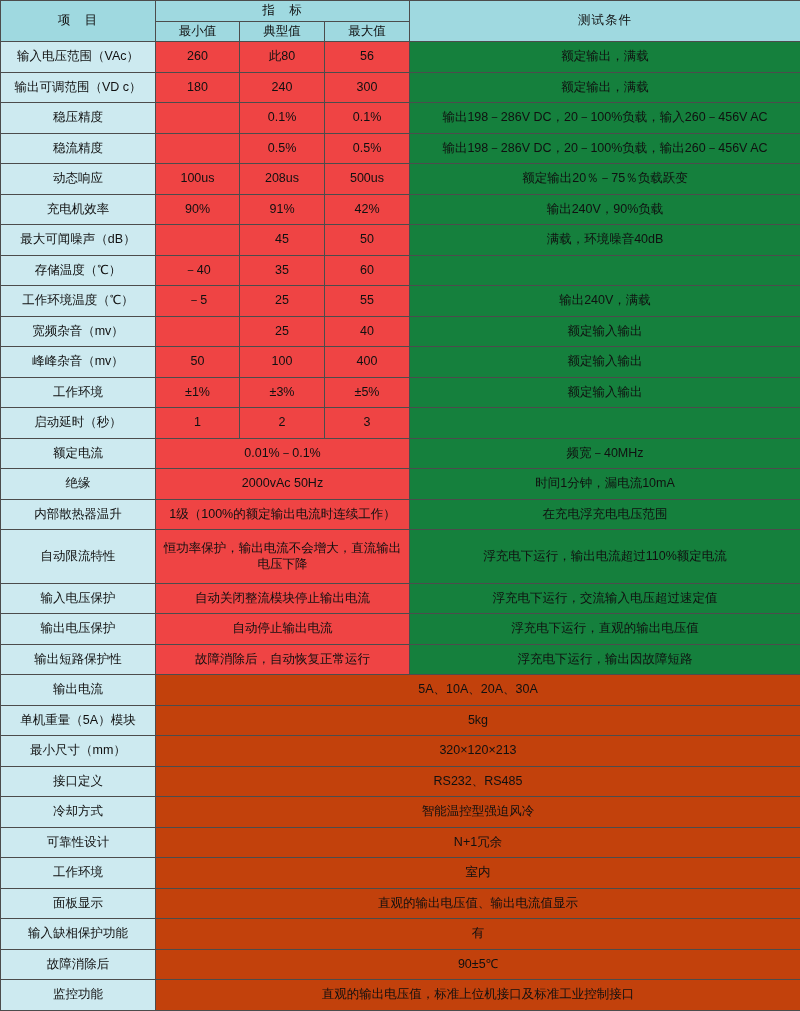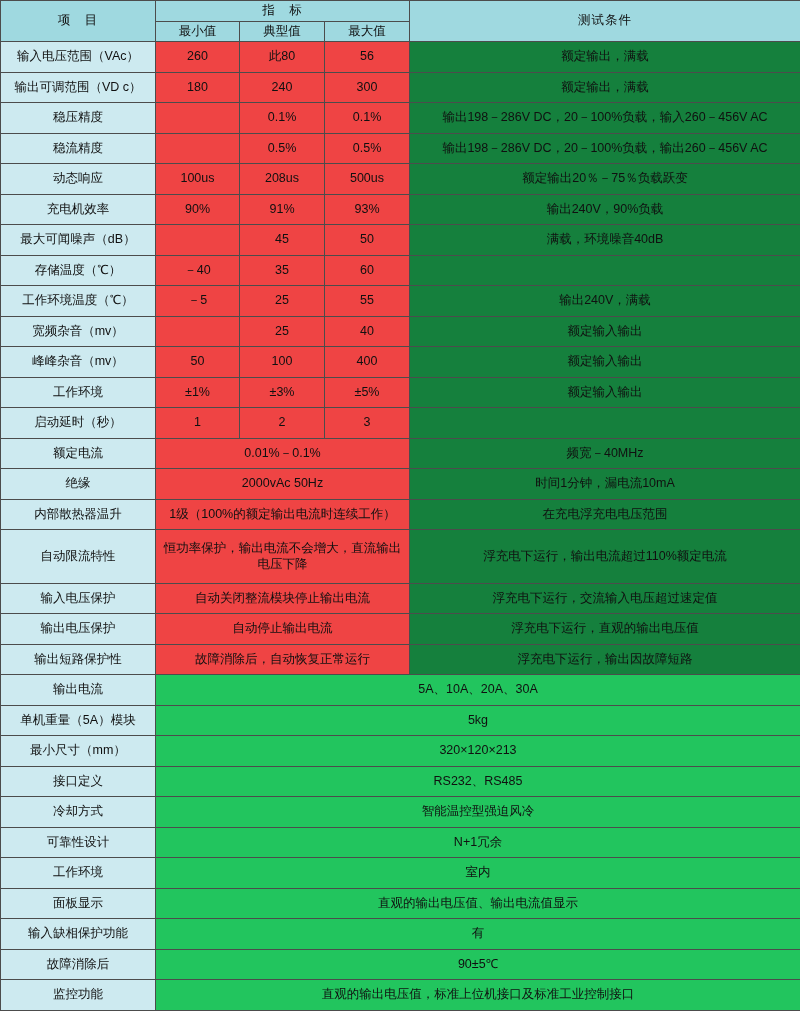--- a/index.html
+++ b/index.html
@@ -43,21 +43,21 @@
   .val {
     background: #ef4444;
   }
   .cond {
     background: #15803d;
     text-align: left;
     padding-left: 8px;
     font-size: 12px;
   }
   .cond-center {
-    background: #22c55e;
+    background: #c2410c;
     text-align: center;
     font-size: 12px;
   }
   .sub-hdr {
     background: #9fd9e0;
     font-size: 12.5px;
   }
   col.c-item { width: 155px; }
   col.c-min  { width: 84px; }
   col.c-typ  { width: 85px; }
@@ -120,21 +120,21 @@
         <td class="item-cell">动态响应</td>
         <td class="val">100us</td>
         <td class="val">208us</td>
         <td class="val">500us</td>
         <td class="cond">额定输出20％－75％负载跃变</td>
       </tr>
       <tr>
         <td class="item-cell">充电机效率</td>
         <td class="val">90%</td>
         <td class="val">91%</td>
-        <td class="val">93%</td>
+        <td class="val">42%</td>
         <td class="cond">输出240V，90%负载</td>
       </tr>
       <tr>
         <td class="item-cell">最大可闻噪声（dB）</td>
         <td class="val"></td>
         <td class="val">45</td>
         <td class="val">50</td>
         <td class="cond">满载，环境噪音40dB</td>
       </tr>
       <tr>

